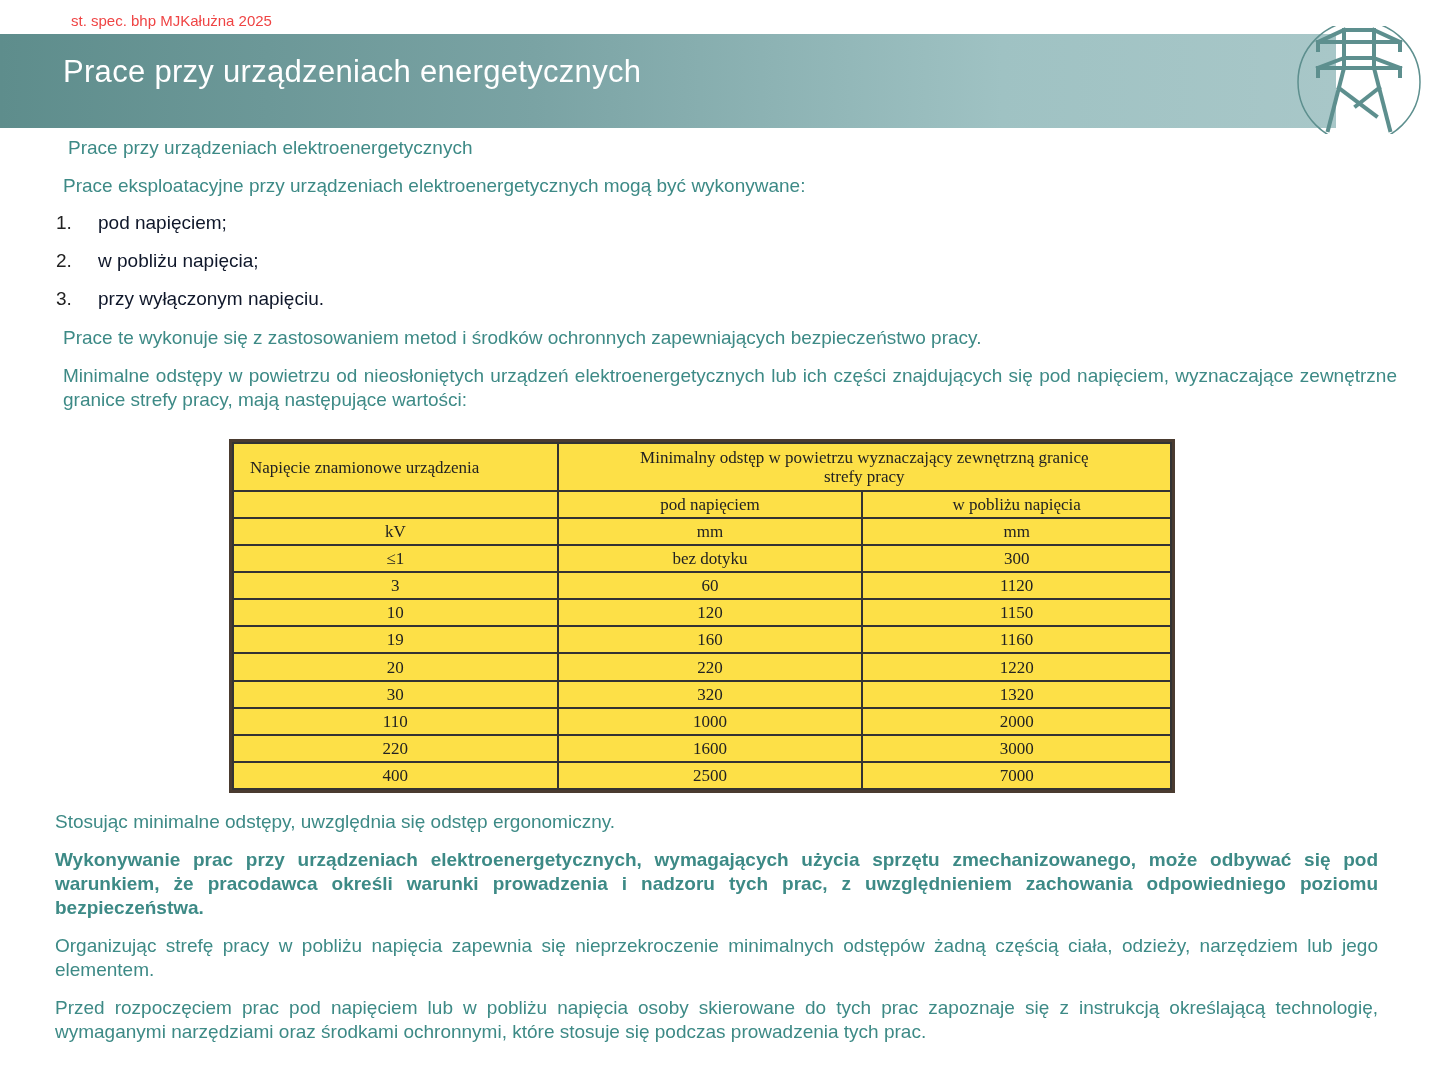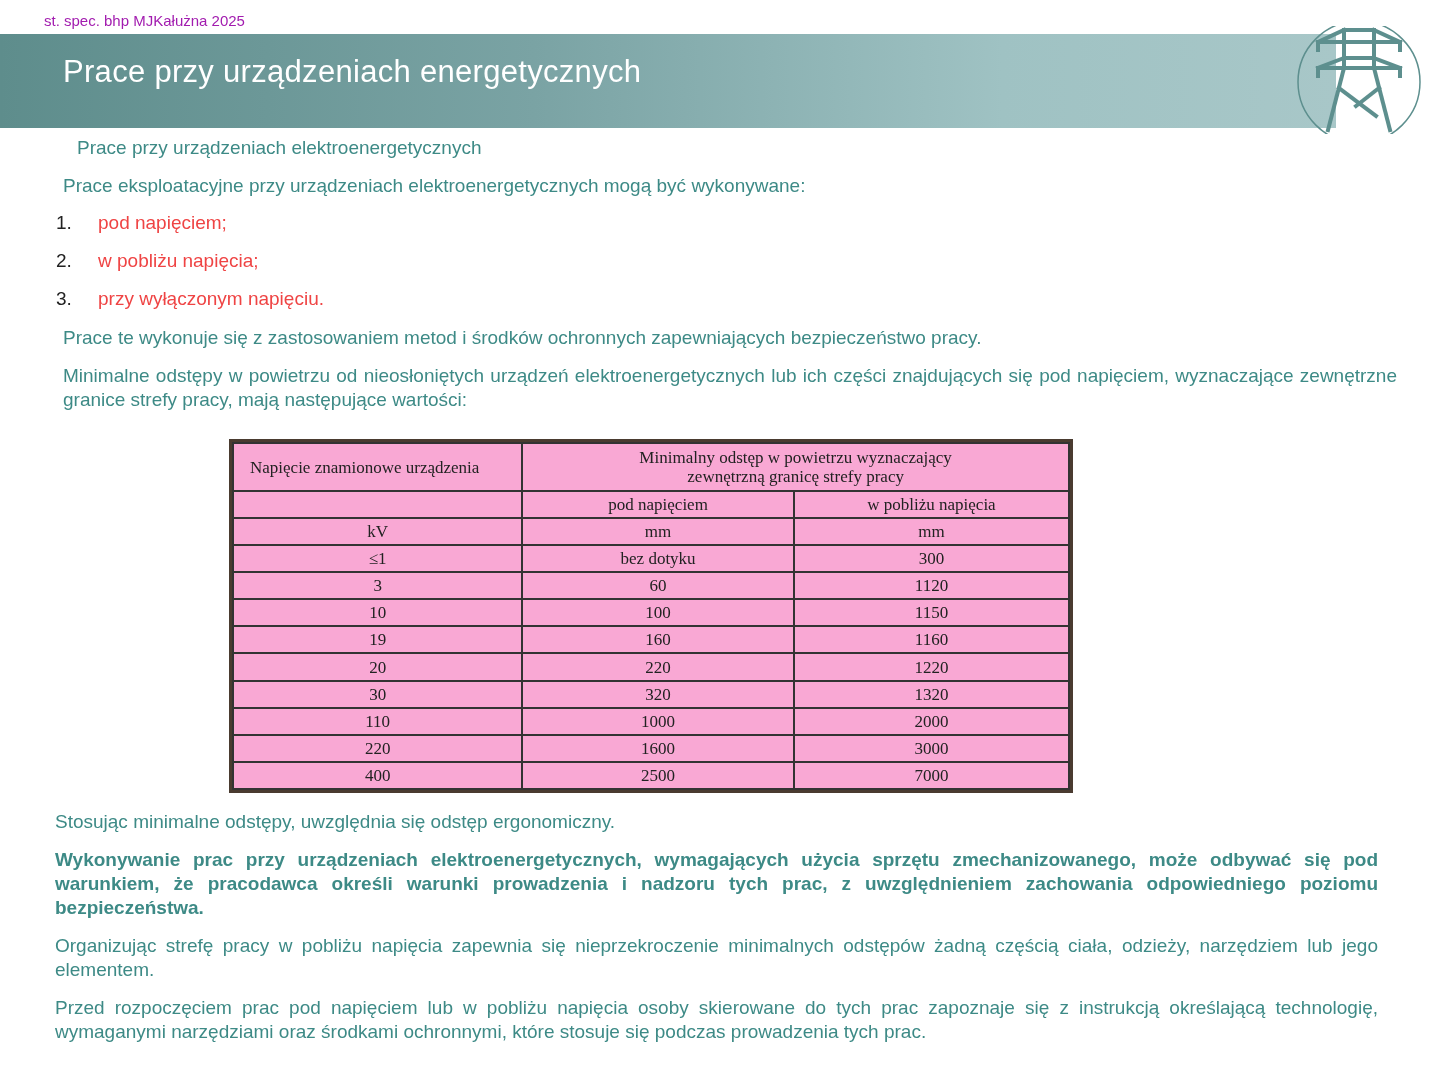--- a/index.html
+++ b/index.html
@@ -1,21 +1,21 @@
 <!DOCTYPE html>
 <html><head>
 <meta charset="utf-8">
 <style>
   html, body { margin: 0; padding: 0; }
   body {
     width: 1440px; height: 1080px; background: #ffffff; position: relative; overflow: hidden;
     font-family: "DejaVu Sans", "Liberation Sans", sans-serif;
   }
   .author {
-    position: absolute; left: 44px; top: 12px; font-size: 15px; color: #a21caf;
+    position: absolute; left: 71px; top: 12px; font-size: 15px; color: #ef4444;
     font-family: "Liberation Sans", sans-serif;
   }
   .header {
     position: absolute; left: 0; top: 34px; width: 1336px; height: 94px;
     background: linear-gradient(90deg, #5e8d8c 0%, #7aa3a4 40%, #9fc2c3 75%, #a8c7c8 100%);
   }
   .header-title {
     position: absolute; left: 63px; top: 20px; font-size: 31px; color: #ffffff;
     font-family: "Liberation Sans", sans-serif; letter-spacing: 0.3px; font-weight: normal;
   }
@@ -23,25 +23,25 @@
     position: absolute; right: 18px; top: 26px; width: 126px; height: 108px;
   }
   .content { position: absolute; left: 0; top: 0; width: 1440px; }
   .p {
     position: absolute; color: #3d8a86; font-size: 19px; line-height: 24px;
     font-family: "Liberation Sans", sans-serif;
   }
   .justify { text-align: justify; text-align-last: left; }
   .list-item { position: absolute; left: 0; font-size: 19px; font-family: "Liberation Sans", sans-serif; }
   .list-num { position: absolute; left: 56px; color: #222; }
-  .list-text { position: absolute; left: 98px; color: #ef4444; white-space: nowrap; }
+  .list-text { position: absolute; left: 98px; color: #0f172a; white-space: nowrap; }
 
   .table-wrap {
-    position: absolute; left: 229px; top: 439px; width: 844px; height: 354px;
-    border: 3px solid #4a3b30; box-sizing: border-box; background: #f9a8d4;
+    position: absolute; left: 229px; top: 439px; width: 946px; height: 354px;
+    border: 3px solid #4a3b30; box-sizing: border-box; background: #fde047;
   }
   table {
     width: 100%; height: 100%; border-collapse: collapse;
     font-family: "Liberation Serif", "DejaVu Serif", serif; font-size: 17px; color: #222;
   }
   td { border: 2px solid #333; text-align: center; padding: 0; line-height: 19px; }
   td.left { text-align: left; padding-left: 16px; }
   tr.h1 td { height: 46px; }
 </style>
 </head>
@@ -71,21 +71,21 @@
     <line x1="48" y1="4" x2="48" y2="42"></line>
     <line x1="78" y1="4" x2="78" y2="42"></line>
     <line x1="48" y1="42" x2="32" y2="104"></line>
     <line x1="78" y1="42" x2="94" y2="104"></line>
     <line x1="43" y1="62" x2="80" y2="90"></line>
     <line x1="83" y1="62" x2="60" y2="80"></line>
   </g>
 </svg>
 
 <div class="content">
-  <div class="p" style="left:77px; top:136px; white-space:nowrap;">Prace przy urządzeniach elektroenergetycznych</div>
+  <div class="p" style="left:68px; top:136px; white-space:nowrap;">Prace przy urządzeniach elektroenergetycznych</div>
   <div class="p" style="left:63px; top:174px; white-space:nowrap;">Prace eksploatacyjne przy urządzeniach elektroenergetycznych mogą być wykonywane:</div>
 
   <div class="list-item" style="top:212px;">
     <span class="list-num">1.</span>
     <span class="list-text">pod napięciem;</span>
   </div>
   <div class="list-item" style="top:250px;">
     <span class="list-num">2.</span>
     <span class="list-text">w pobliżu napięcia;</span>
   </div>
@@ -119,21 +119,21 @@
             <td>bez dotyku</td>
             <td>300</td>
           </tr>
       <tr>
             <td>3</td>
             <td>60</td>
             <td>1120</td>
           </tr>
       <tr>
             <td>10</td>
-            <td>100</td>
+            <td>120</td>
             <td>1150</td>
           </tr>
       <tr>
             <td>19</td>
             <td>160</td>
             <td>1160</td>
           </tr>
       <tr>
             <td>20</td>
             <td>220</td>

